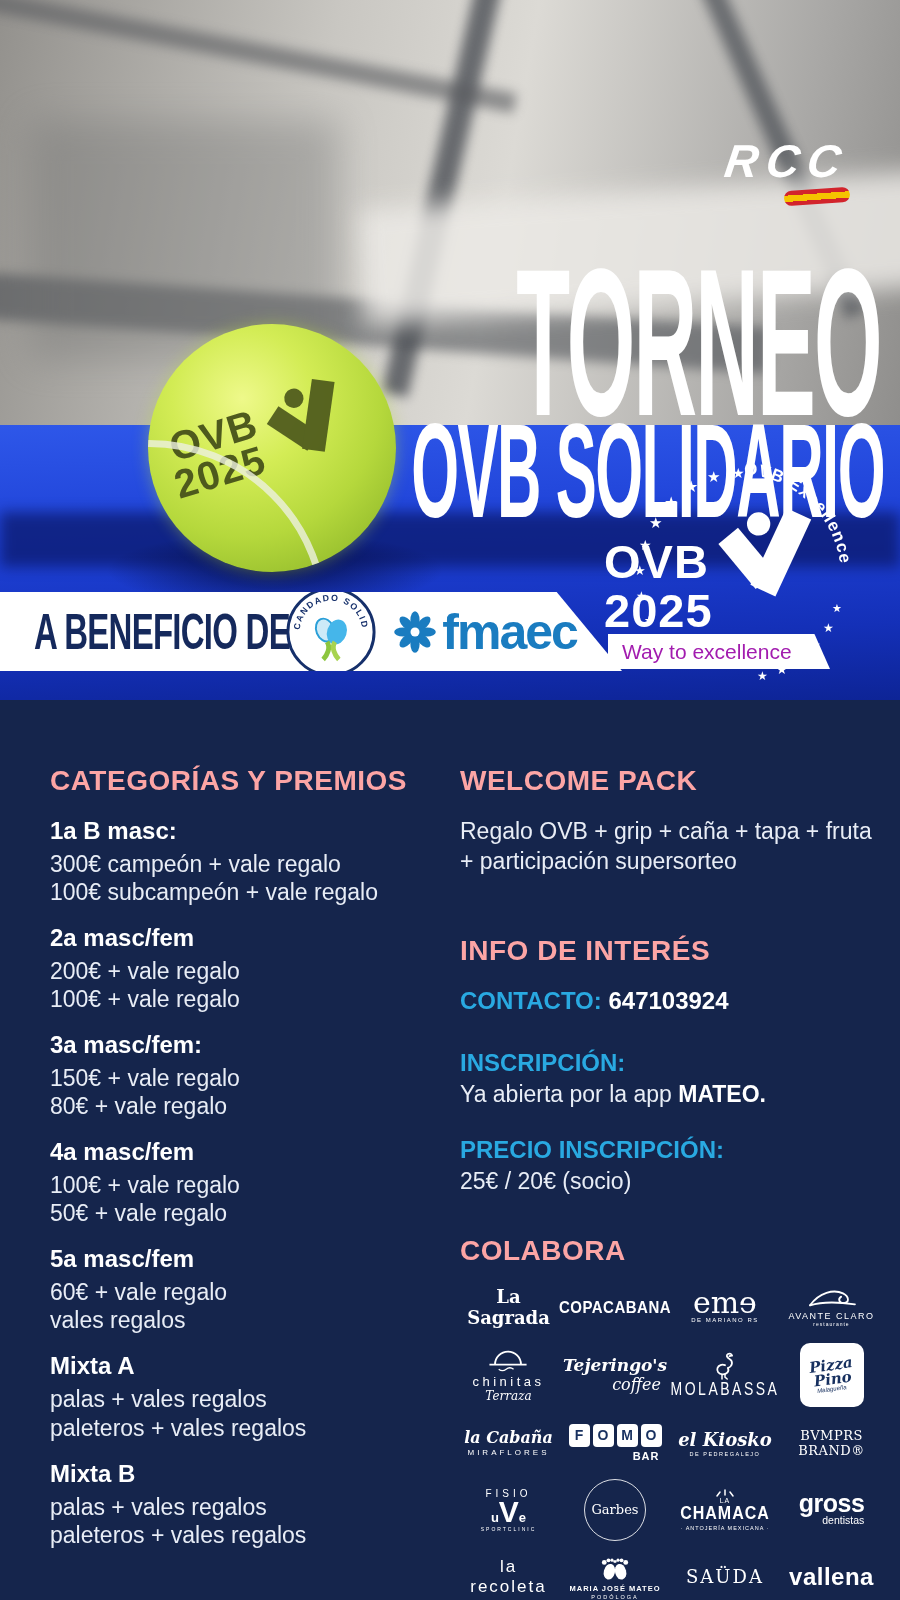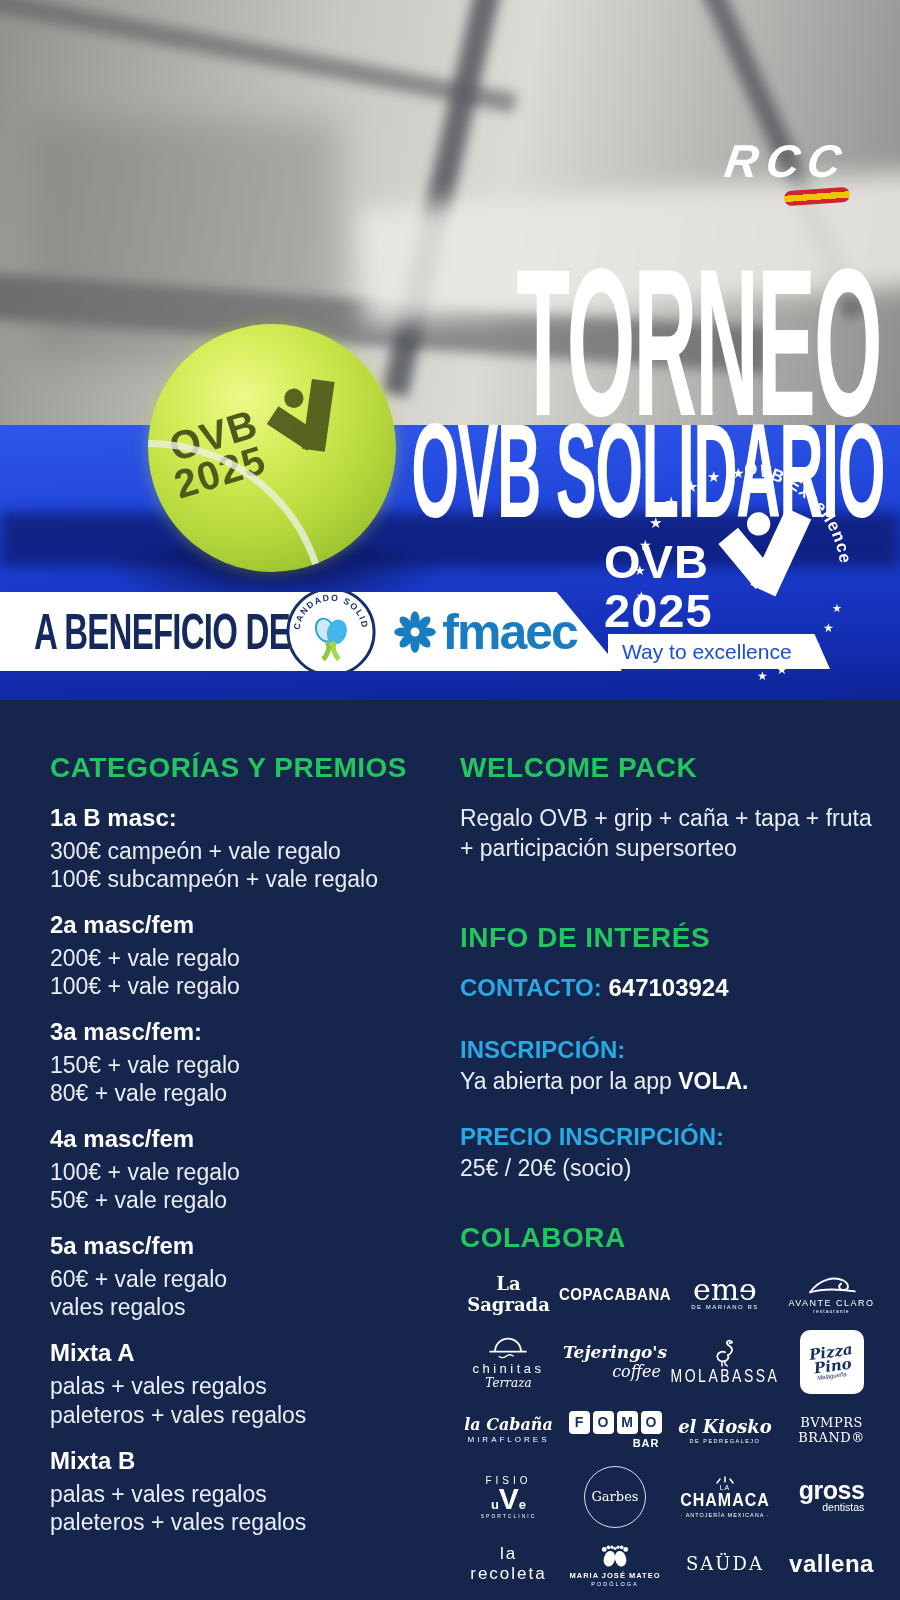--- a/index.html
+++ b/index.html
@@ -51,36 +51,36 @@
 
   
   .badge{position:absolute;left:588px;top:452px;width:300px;height:248px;z-index:3;}
   .badge-stars{position:absolute;inset:0;}
   .badge-stars text{fill:#fff;}
   .badge-arc{fill:#fff;font-size:17px;font-weight:bold;letter-spacing:1px;}
   .badge-ovb{position:absolute;left:16px;top:86px;color:#fff;font-weight:bold;font-size:47px;line-height:1.04;letter-spacing:1px;}
   .badge-mark{position:absolute;left:124px;top:56px;width:106px;height:106px;fill:#fff;}
   .badge-banner{position:absolute;left:20px;top:182px;width:222px;height:35px;background:#fff;
     clip-path:polygon(0 0,93% 0,100% 100%,0 100%);display:flex;align-items:center;padding-left:14px;
-    box-sizing:border-box;color:#1d4ed8;font-size:21px;}
+    box-sizing:border-box;color:#a21caf;font-size:21px;}
 
   
   .benefit{position:absolute;left:0;top:592px;width:622px;height:79px;z-index:4;background:#fff;
     clip-path:polygon(0 0,89.5% 0,100% 100%,0 100%);display:flex;align-items:center;padding-left:34px;box-sizing:border-box;gap:14px;}
   .benefit-label{display:inline-block;color:#15295c;font-weight:bold;font-size:44px;white-space:nowrap;
     transform:scale(.75,1.15);transform-origin:left center;letter-spacing:-1px;margin-right:-105px;}
   .candado{width:94px;height:94px;flex:none;}
   .fmaec{display:flex;align-items:center;gap:4px;}
   .fmaec-text{color:#1a7cc0;font-weight:bold;font-size:50px;letter-spacing:-2px;}
 
   
   .info{position:absolute;left:0;top:700px;width:900px;height:900px;background:#15254c;}
   .colL{position:absolute;left:50px;top:52px;width:400px;}
   .colR{position:absolute;left:460px;top:52px;width:415px;}
-  .h-green{color:#22c55e;font-size:28px;font-weight:bold;letter-spacing:.5px;margin:0 0 20px;}
+  .h-green{color:#fca5a5;font-size:28px;font-weight:bold;letter-spacing:.5px;margin:13px 0 20px;}
   .grp{margin-bottom:18px;}
   .grp-t{color:#fff;font-weight:bold;font-size:24px;margin-bottom:5px;}
   .grp-l{color:#e8edf6;font-size:23px;line-height:1.22;}
   .wp-text{color:#e8edf6;font-size:23px;line-height:1.3;margin:0 0 58px;}
   .contact{font-size:24px;font-weight:bold;margin-bottom:34px;margin-top:2px;}
   .lbl{color:#29a9e1;font-weight:bold;}
   .val{color:#fff;}
   .block{margin-bottom:28px;}
   .block .lbl{display:block;font-size:24px;margin-bottom:4px;}
   .block .txt{color:#e8edf6;font-size:23px;}
@@ -296,21 +296,21 @@
       <p class="wp-text">Regalo OVB + grip + caña + tapa + fruta + participación supersorteo</p>
 
       <h2 class="h-green">INFO DE INTERÉS</h2>
       <div class="contact">
         <span class="lbl">CONTACTO:</span>
         <span class="val">647103924</span>
       </div>
 
       <div class="block">
         <span class="lbl">INSCRIPCIÓN:</span>
-        <span class="txt"><span>Ya abierta por la app </span><b>VOLA.</b></span>
+        <span class="txt"><span>Ya abierta por la app </span><b>MATEO.</b></span>
       </div>
 
       <div class="block">
         <span class="lbl">PRECIO INSCRIPCIÓN:</span>
         <span class="txt">25€ / 20€ (socio)</span>
       </div>
 
       <h2 class="h-green colabora-h">COLABORA</h2>
 
       <div class="grid">

